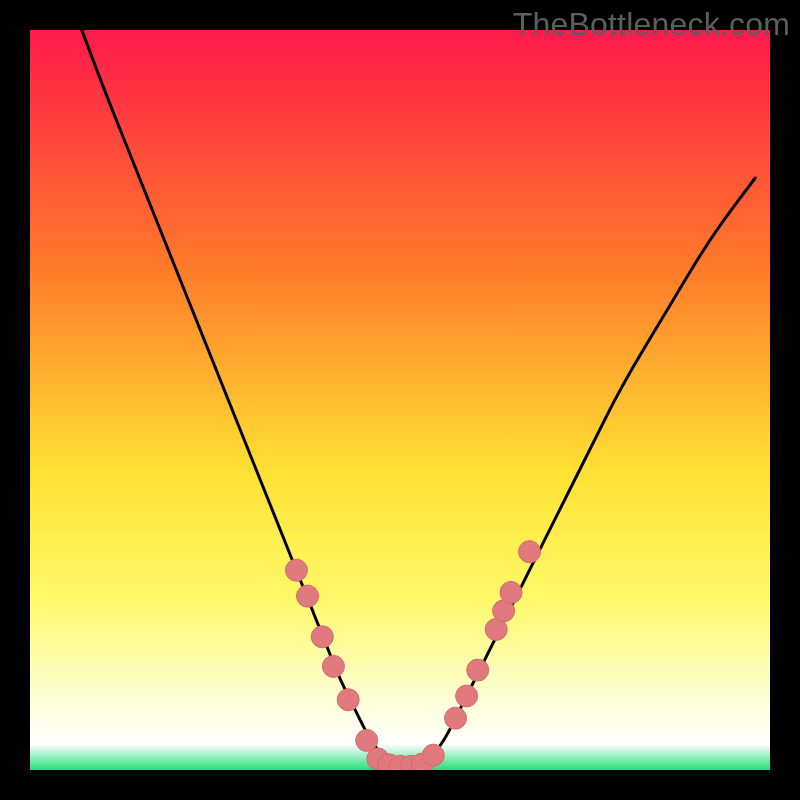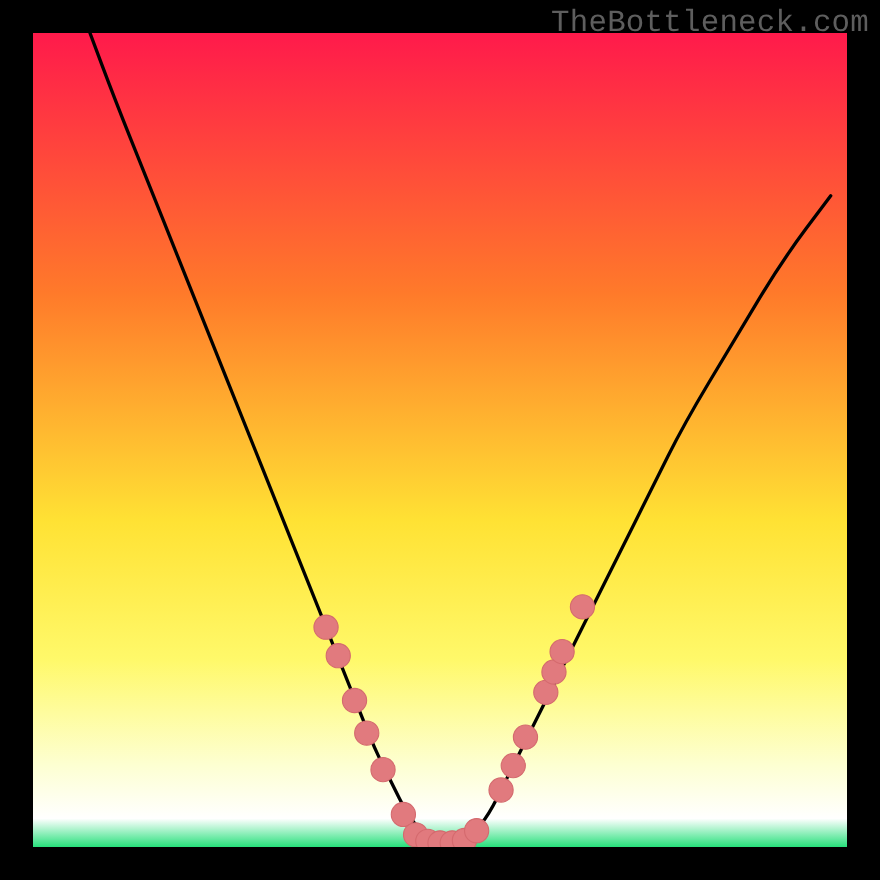--- a/index.html
+++ b/index.html
@@ -24,24 +24,24 @@
     left: 0;
     top: 0;
     width: 740px;
     height: 740px;
   }
   .watermark {
     position: absolute;
     top: 6px;
     right: 10px;
     color: #5e5e5e;
-    font-size: 28px;
+    font-size: 32px;
     font-weight: 400;
     letter-spacing: 0.2px;
-    font-family: Liberation Mono, monospace;
+    font-family: Liberation Sans, sans-serif;
   }
   svg { display: block; }
 </style>
 </head>
 <body>
 
 <div class="frame">
   <svg class="plot" viewBox="0 0 740 740" preserveAspectRatio="none">
     <defs>
       <linearGradient id="bg-grad" x1="0" y1="0" x2="0" y2="1">

